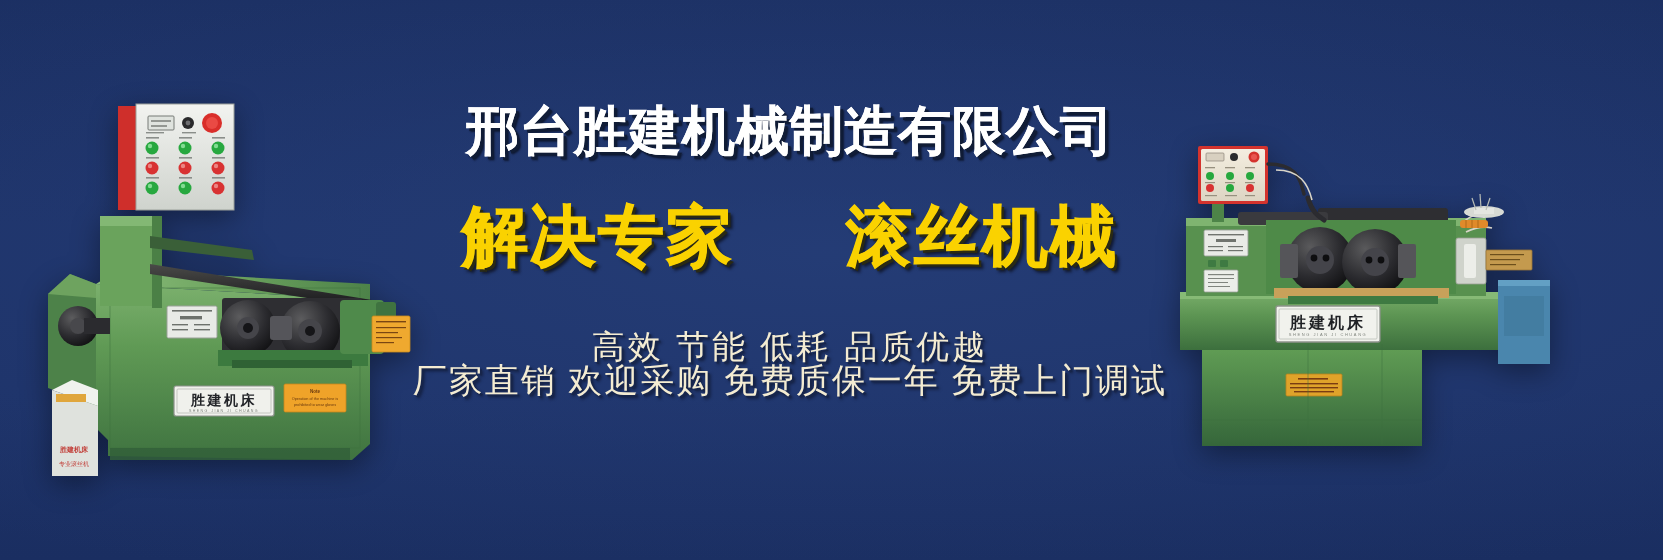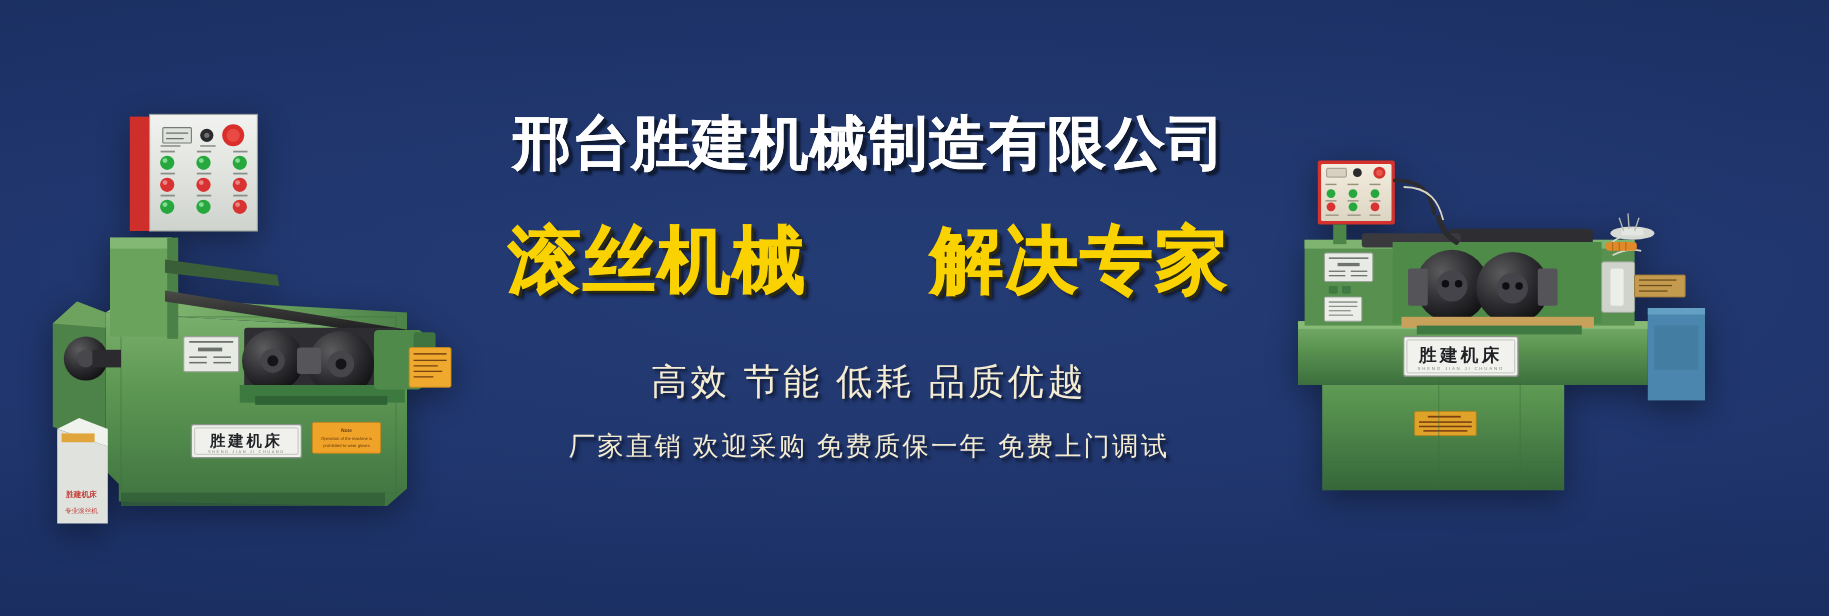--- a/index.html
+++ b/index.html
@@ -88,22 +88,22 @@
     text-shadow:
       2px 2px 0 #17254a,
       3px 3px 3px rgba(8,12,26,0.6);
   }
   .tagline-1 {
     top: 325px;
     font-size: 33px;
     letter-spacing: 3px;
   }
   .tagline-2 {
-    top: 390px;
-    font-size: 24px;
+    top: 358px;
+    font-size: 34px;
     letter-spacing: 2px;
   }
 
   
   .machine {
     position: absolute;
     z-index: 20;
     text-align: right;
   }
   .machine-left {
@@ -469,22 +469,22 @@
         <line x1="34" y1="300" x2="254" y2="300"></line>
       </g>
     </svg>
   </div>
 
   <div class="text-block">
 
     <div class="company-name">邢台胜建机械制造有限公司</div>
 
     <div class="headline-row">
+      <span class="headline">解决专家</span>
       <span class="headline">滚丝机械</span>
-      <span class="headline">解决专家</span>
     </div>
 
     <div class="tagline tagline-1">高效  节能  低耗  品质优越</div>
 
     <div class="tagline tagline-2">厂家直销  欢迎采购  免费质保一年  免费上门调试</div>
   </div>
 
 </div>
 
 </body></html>

